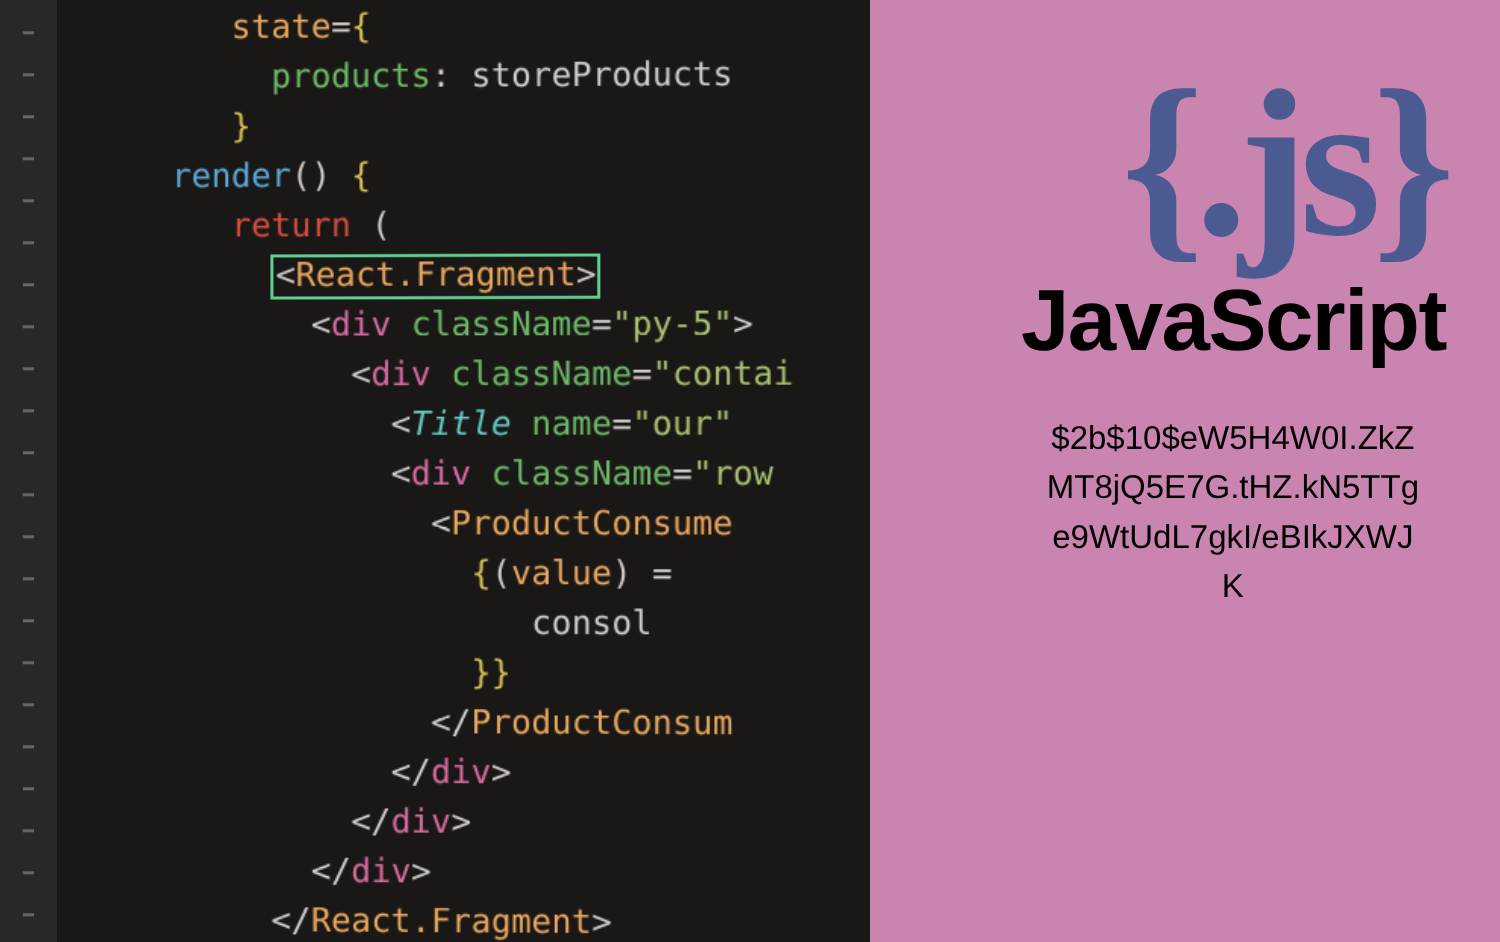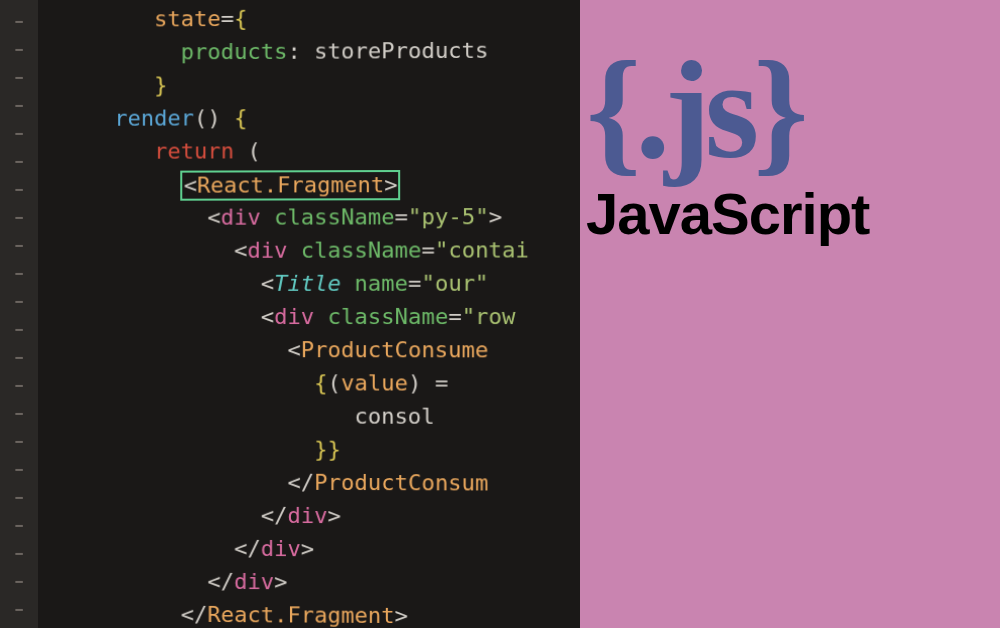--- a/index.html
+++ b/index.html
@@ -16,22 +16,22 @@
     background: #1a1817;
     position: relative;
     overflow: hidden;
   }
   .right-panel {
     width: 420px;
     height: 628px;
     background: #c984b0;
     display: flex;
     flex-direction: column;
-    align-items: flex-start;
-    padding: 30px 6px;
+    align-items: flex-end;
+    padding: 30px 36px;
   }
   .gutter {
     position: absolute;
     left: 0;
     top: 0;
     width: 38px;
     height: 100%;
     background: #2a2826;
     color: #6b6560;
     font-family: Menlo, Consolas, monospace;
@@ -145,13 +145,19 @@
 <span>                </span><span class="kw-white">&lt;/</span><span class="kw-pink">div</span><span class="kw-white">&gt;</span>
 <span>              </span><span class="kw-white">&lt;/</span><span class="kw-pink">div</span><span class="kw-white">&gt;</span>
 <span>            </span><span class="kw-white">&lt;/</span><span class="kw-pink">div</span><span class="kw-white">&gt;</span>
 <span>          </span><span class="kw-white">&lt;/</span><span class="kw-orange">React.Fragment</span><span class="kw-white">&gt;</span>
   </div>
 </div>
 
 <div class="right-panel">
   <div class="js-logo">{.js}</div>
   <div class="js-title">JavaScript</div>
+  <div class="hash-text">
+    <span>$2b$10$eW5H4W0I.ZkZ</span><br>
+    <span>MT8jQ5E7G.tHZ.kN5TTg</span><br>
+    <span>e9WtUdL7gkI/eBIkJXWJ</span><br>
+    <span>K</span>
+  </div>
 </div>
 
 </body></html>

